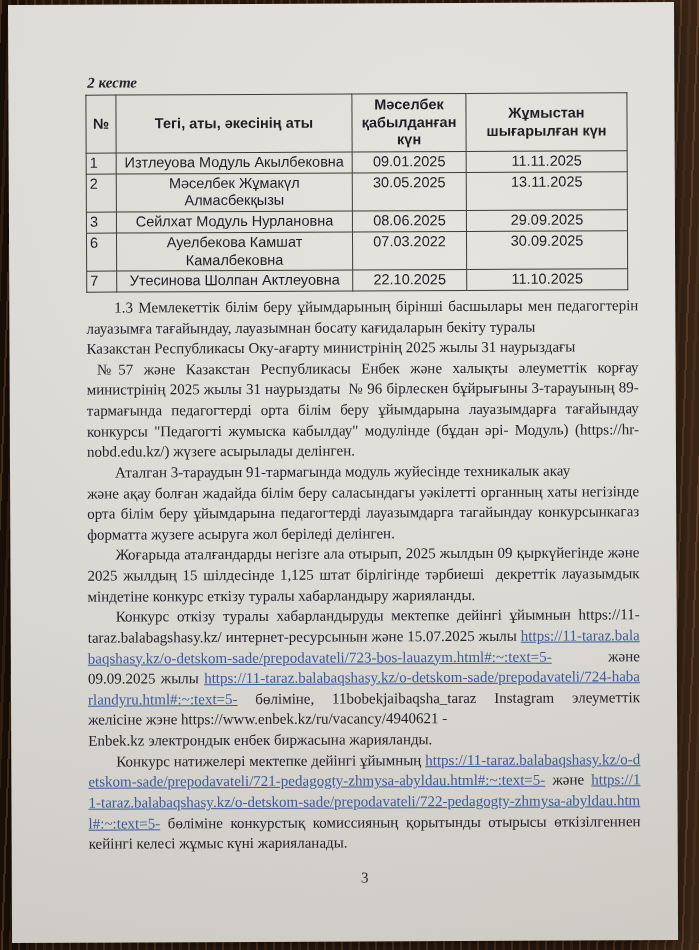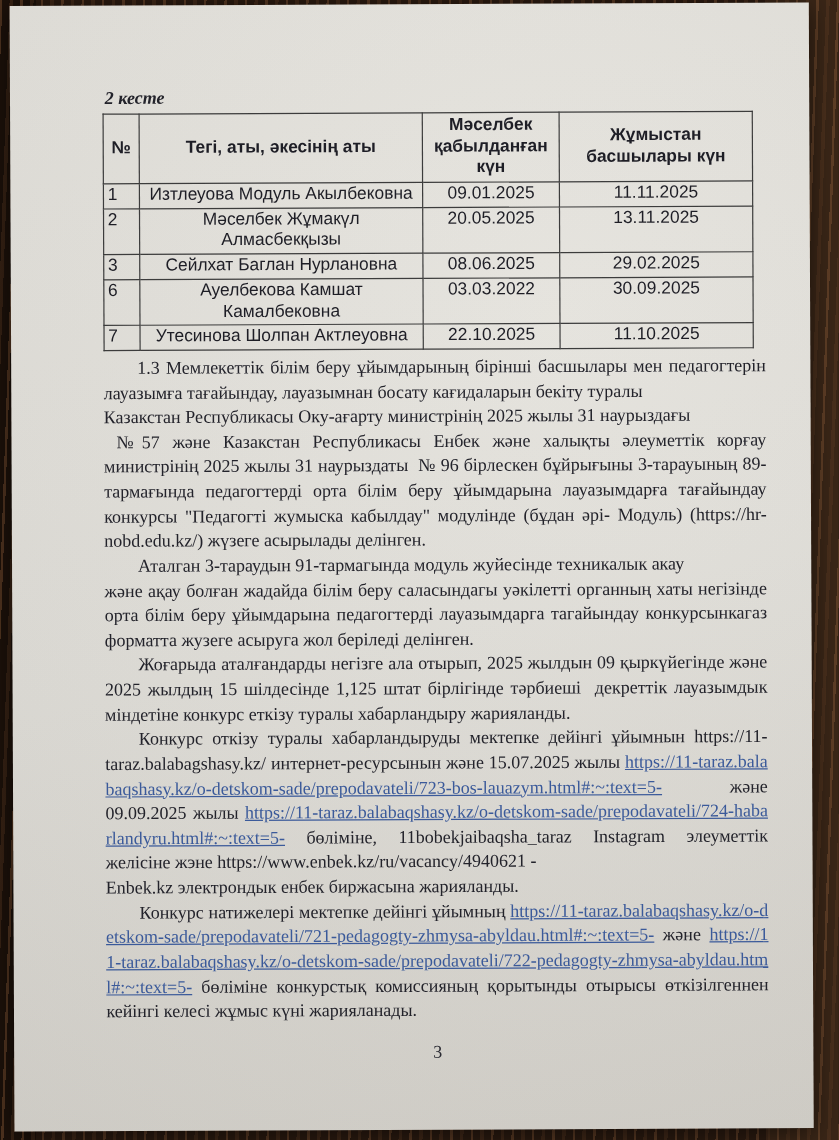--- a/index.html
+++ b/index.html
@@ -78,48 +78,48 @@
         <col style="width:30px">
           <col style="width:236px">
         <col style="width:114px">
           <col style="width:161px">
       </colgroup>
       <thead>
           <tr>
             <th>№</th>
             <th>Тегі, аты, әкесінің аты</th>
             <th>Мәселбек қабылданған күн</th>
-            <th>Жұмыстан басшылары күн</th>
+            <th>Жұмыстан шығарылған күн</th>
           </tr>
         </thead>
       <tbody>
           <tr>
             <td class="c-no">1</td>
             <td class="c-name">Изтлеуова Модуль Акылбековна</td>
             <td class="c-date">09.01.2025</td>
             <td class="c-date">11.11.2025</td>
           </tr>
           <tr>
             <td class="c-no">2</td>
             <td class="c-name">Мәселбек Жұмакүл
 Алмасбекқызы</td>
-            <td class="c-date">20.05.2025</td>
+            <td class="c-date">30.05.2025</td>
             <td class="c-date">13.11.2025</td>
           </tr>
           <tr>
             <td class="c-no">3</td>
-            <td class="c-name">Сейлхат Баглан Нурлановна</td>
+            <td class="c-name">Сейлхат Модуль Нурлановна</td>
             <td class="c-date">08.06.2025</td>
-            <td class="c-date">29.02.2025</td>
+            <td class="c-date">29.09.2025</td>
           </tr>
           <tr>
             <td class="c-no">6</td>
             <td class="c-name">Ауелбекова Камшат
 Камалбековна</td>
-            <td class="c-date">03.03.2022</td>
+            <td class="c-date">07.03.2022</td>
             <td class="c-date">30.09.2025</td>
           </tr>
           <tr>
             <td class="c-no">7</td>
             <td class="c-name">Утесинова Шолпан Актлеуовна</td>
             <td class="c-date">22.10.2025</td>
             <td class="c-date">11.10.2025</td>
           </tr>
         </tbody>
     </table>

